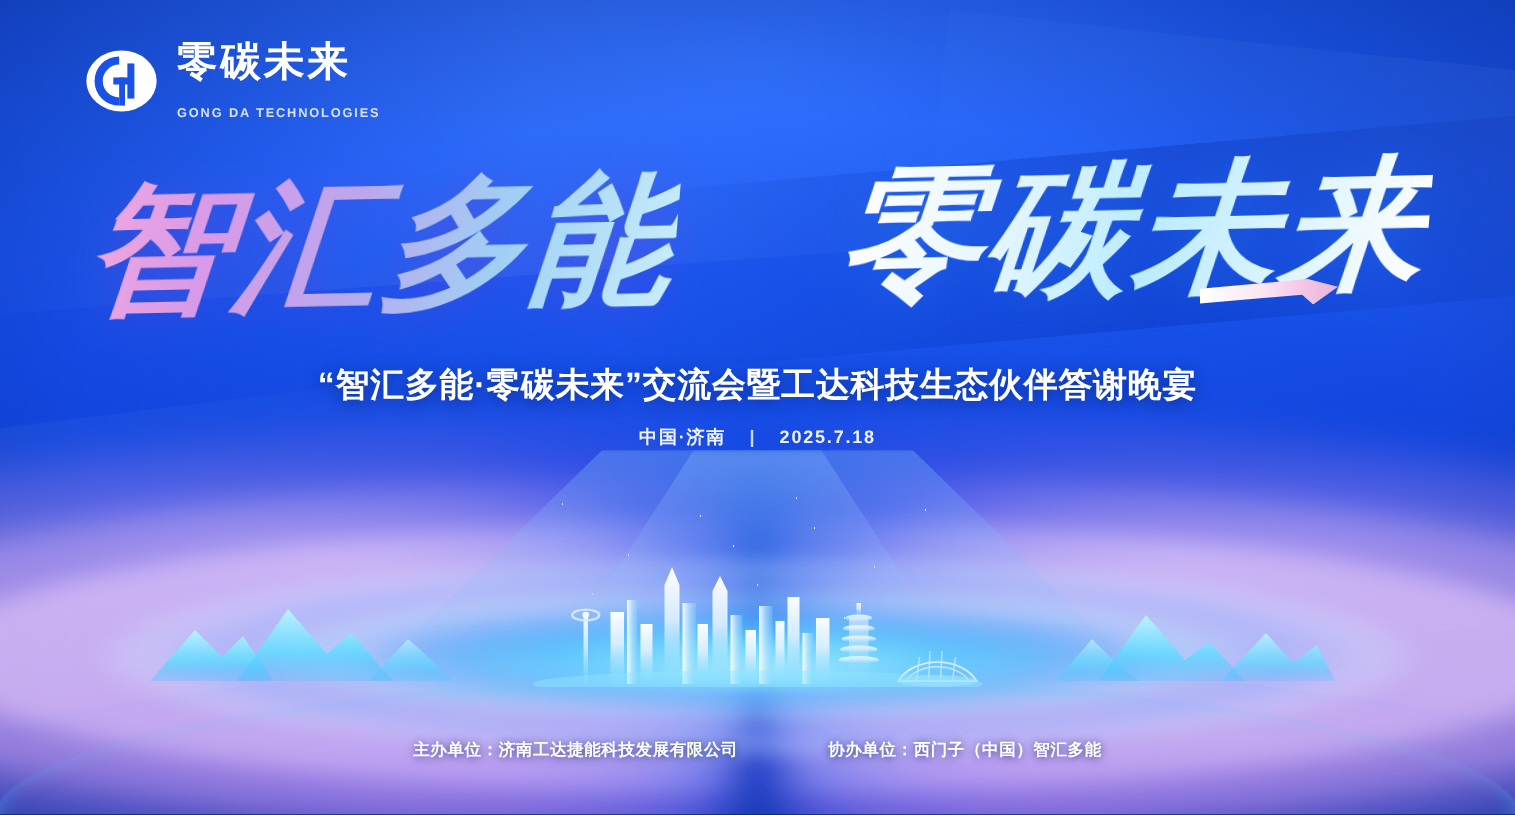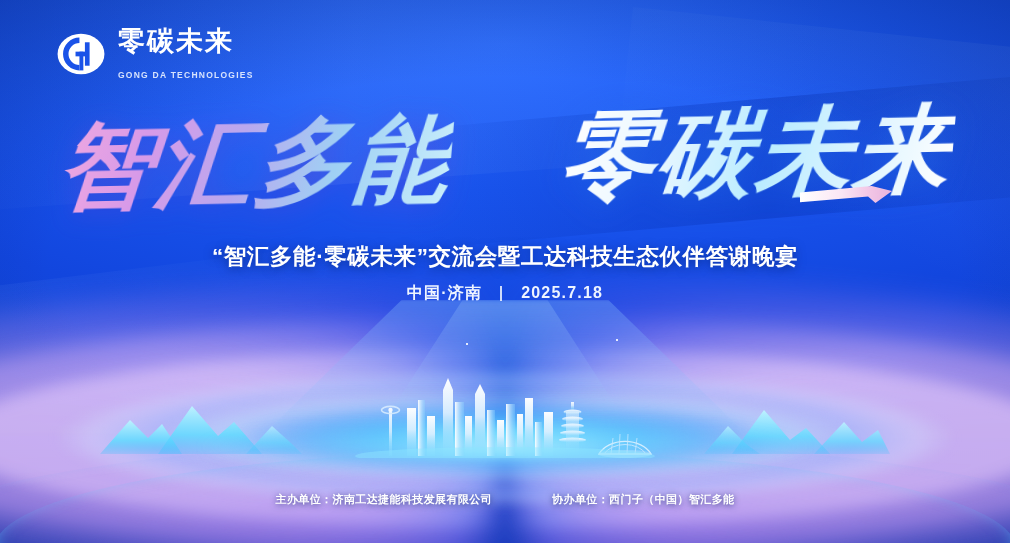--- a/index.html
+++ b/index.html
@@ -104,21 +104,21 @@
   .subtitle{
     position:absolute;left:0;right:0;top:241px;
     text-align:center;z-index:24;
     font-size:22.5px;font-weight:700;color:#ffffff;
     letter-spacing:.6px;
     text-shadow:0 2px 10px rgba(5,25,90,.55);
   }
   .meta{
     position:absolute;left:0;right:0;top:283px;
     text-align:center;z-index:24;
-    font-size:16px;font-weight:700;color:#eef4ff;
+    font-size:12px;font-weight:700;color:#eef4ff;
     letter-spacing:1.2px;
   }
   .meta .sep{display:inline-block;margin:0 11px;opacity:.85;}
 
   
   .cone{
     position:absolute;left:50%;top:300px;
     width:470px;height:128px;
     transform:translateX(-50%);
     background:linear-gradient(180deg, rgba(150,205,255,.30) 0%, rgba(120,190,255,.16) 55%, rgba(110,190,255,.04) 100%);

